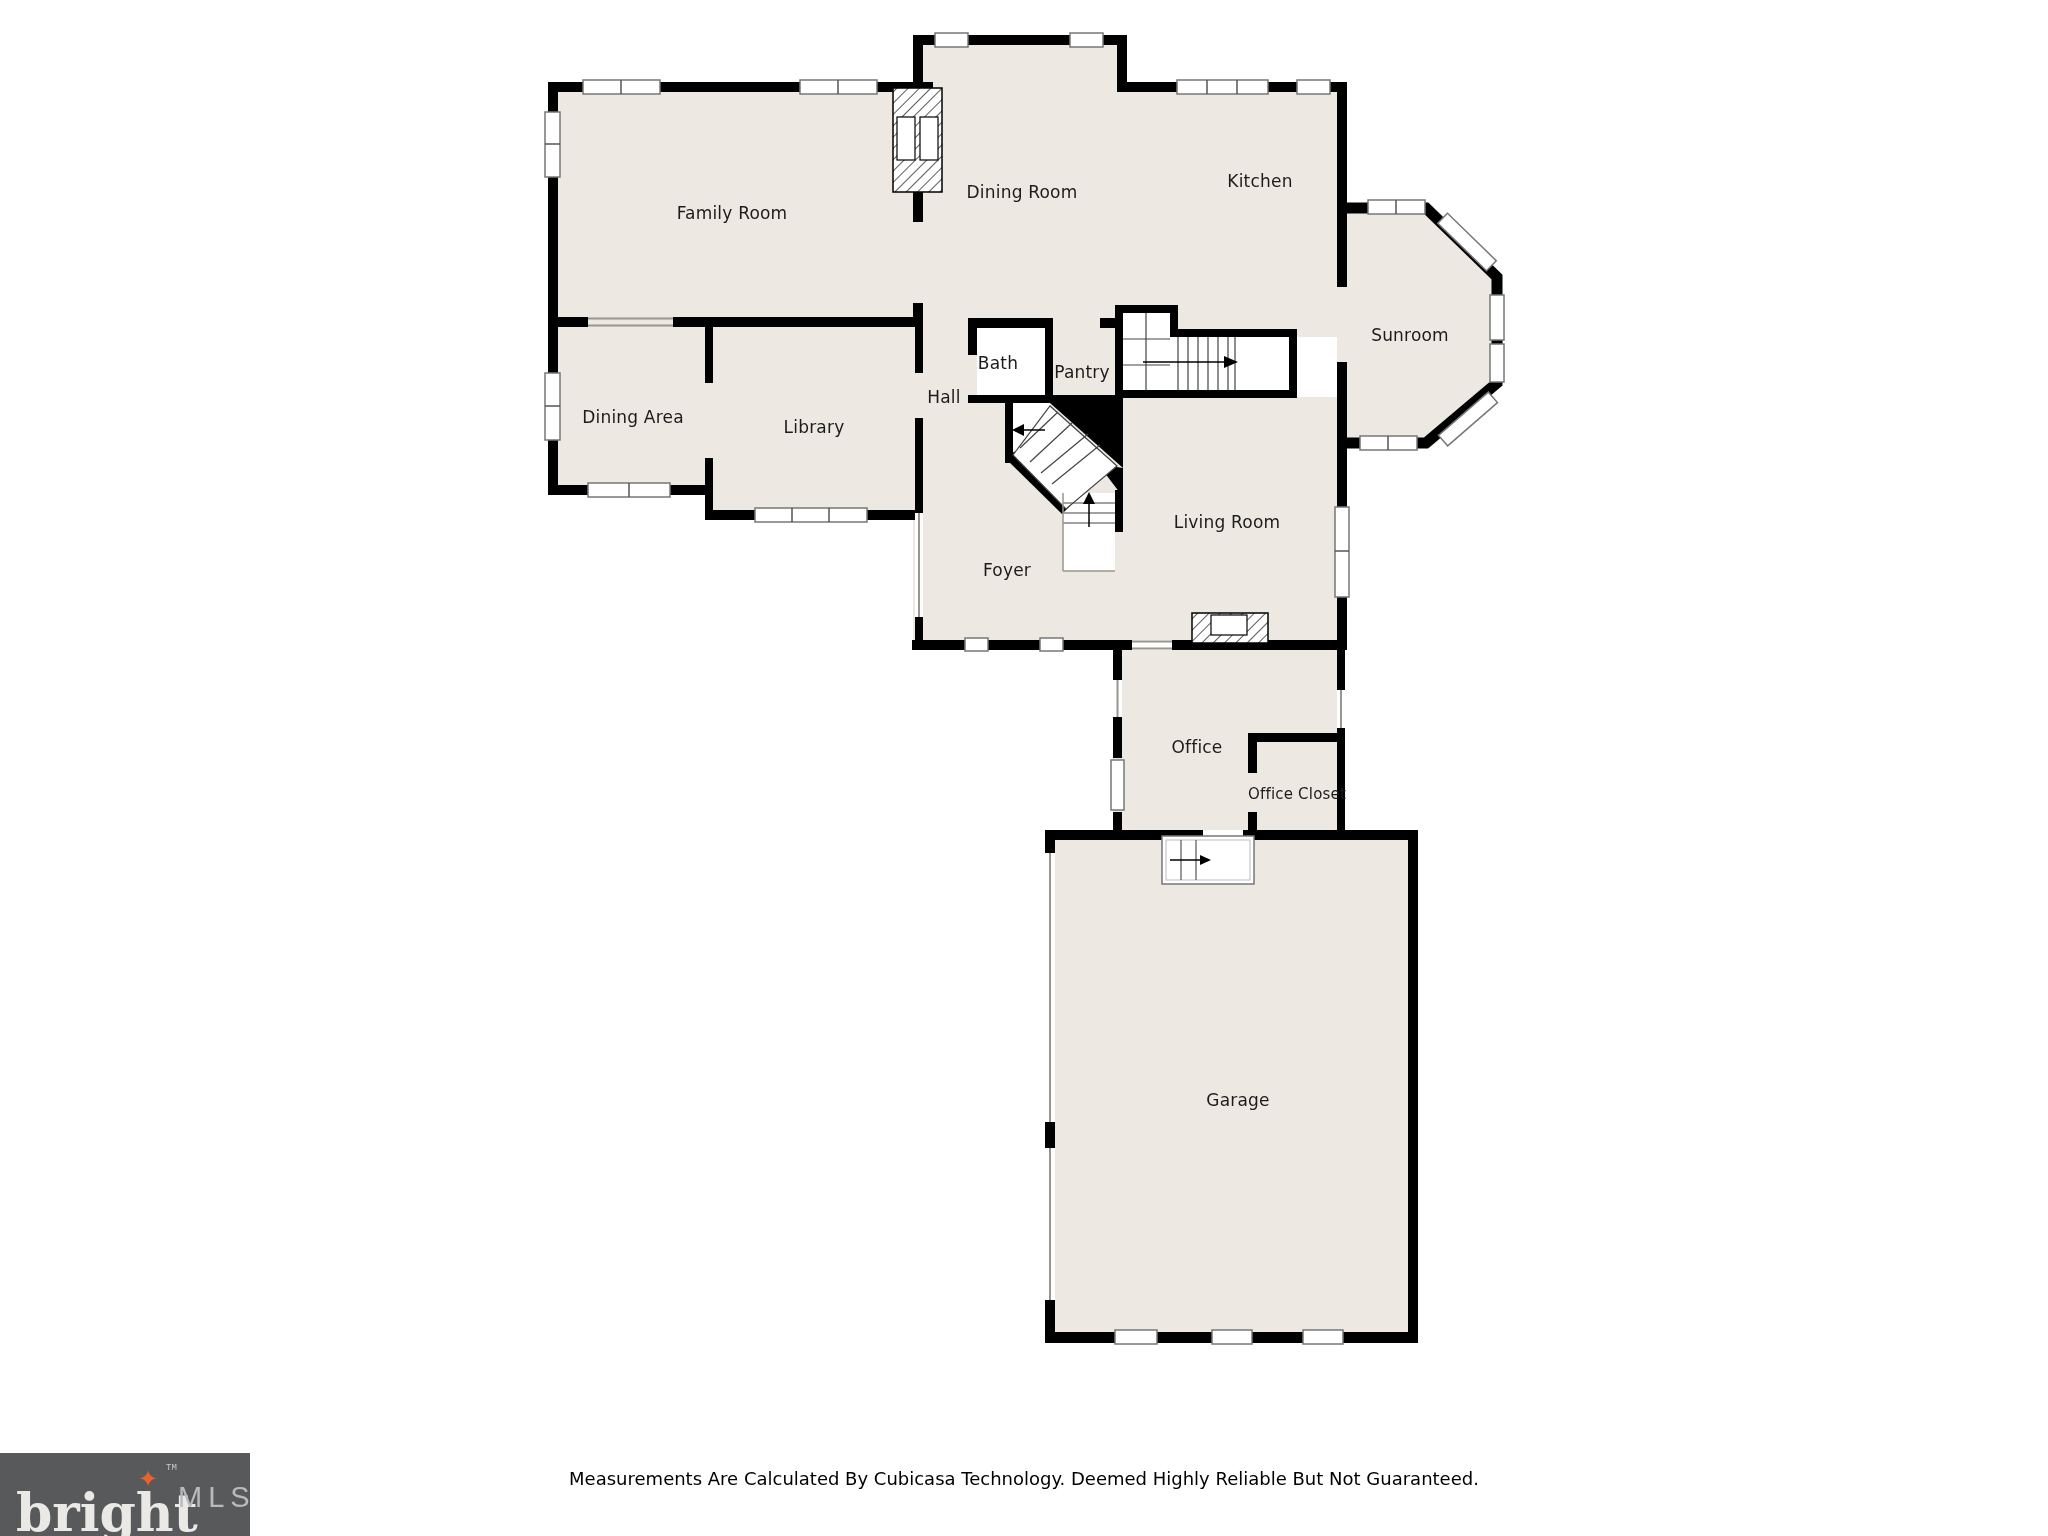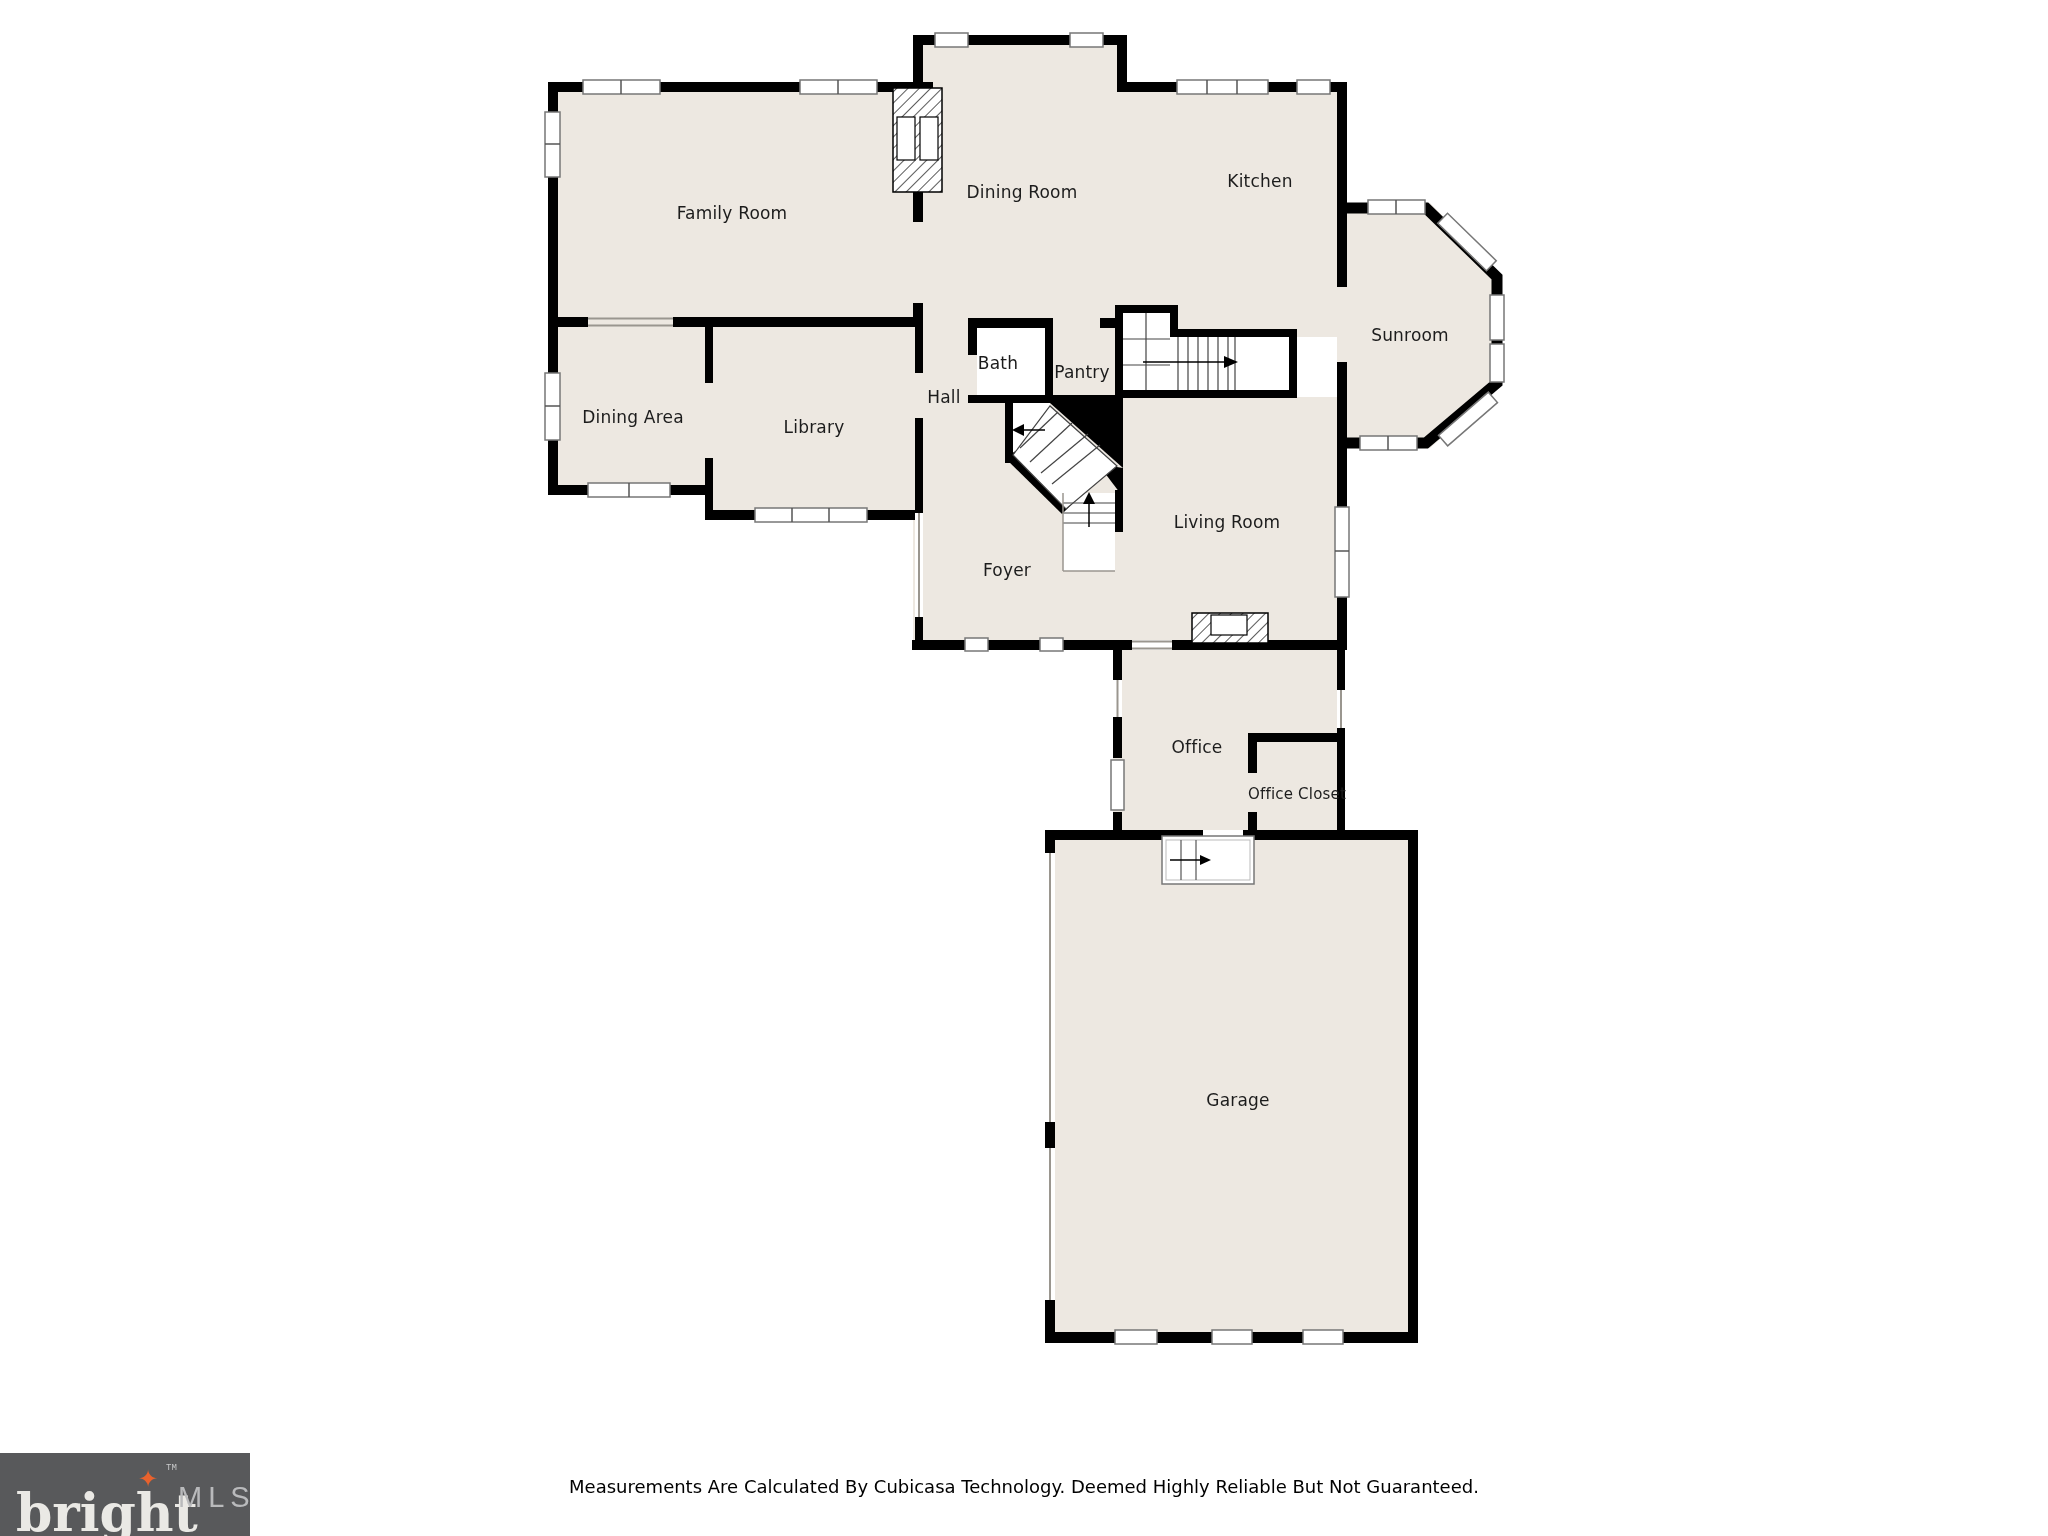--- a/index.html
+++ b/index.html
@@ -2,21 +2,21 @@
 <html><head>
 <meta charset="utf-8">
 <style>
   html,body{margin:0;padding:0;background:#fff;}
   #screen{position:relative;width:2048px;height:1536px;background:#ffffff;overflow:hidden;
           font-family:"DejaVu Sans", sans-serif;}
   svg{position:absolute;left:0;top:0;}
   .room-label{font-family:"DejaVu Sans", sans-serif;font-size:17px;fill:#1c1c1c;letter-spacing:.2px;}
   .room-label.small{font-size:15px;}
   #footer-disclaimer{position:absolute;top:1468px;left:0;right:0;text-align:center;
-          font-family:"DejaVu Sans", sans-serif;font-size:18px;color:#000;margin-top:8px;}
+          font-family:"DejaVu Sans", sans-serif;font-size:18px;color:#000;}
   #logo-box{position:absolute;left:0;top:1453px;width:250px;height:83px;background:#58595B;}
   #logo-brand{position:absolute;left:16px;top:-4px;font-family:"DejaVu Serif", serif;
           font-weight:bold;font-size:52px;color:#EAE9E5;margin-top:33px;}
   #logo-star{position:absolute;left:138px;top:12px;font-size:24px;color:#E8622D;font-family:"DejaVu Sans",sans-serif;}
   #logo-tm{position:absolute;left:166px;top:10px;font-size:9px;color:#C9CACB;font-family:Liberation Mono, monospace;}
   #logo-suffix{position:absolute;left:178px;top:28px;font-size:29px;letter-spacing:6px;color:#B9BABC;
           font-family:Liberation Sans, sans-serif;}
 </style>
 </head>
 <body>

